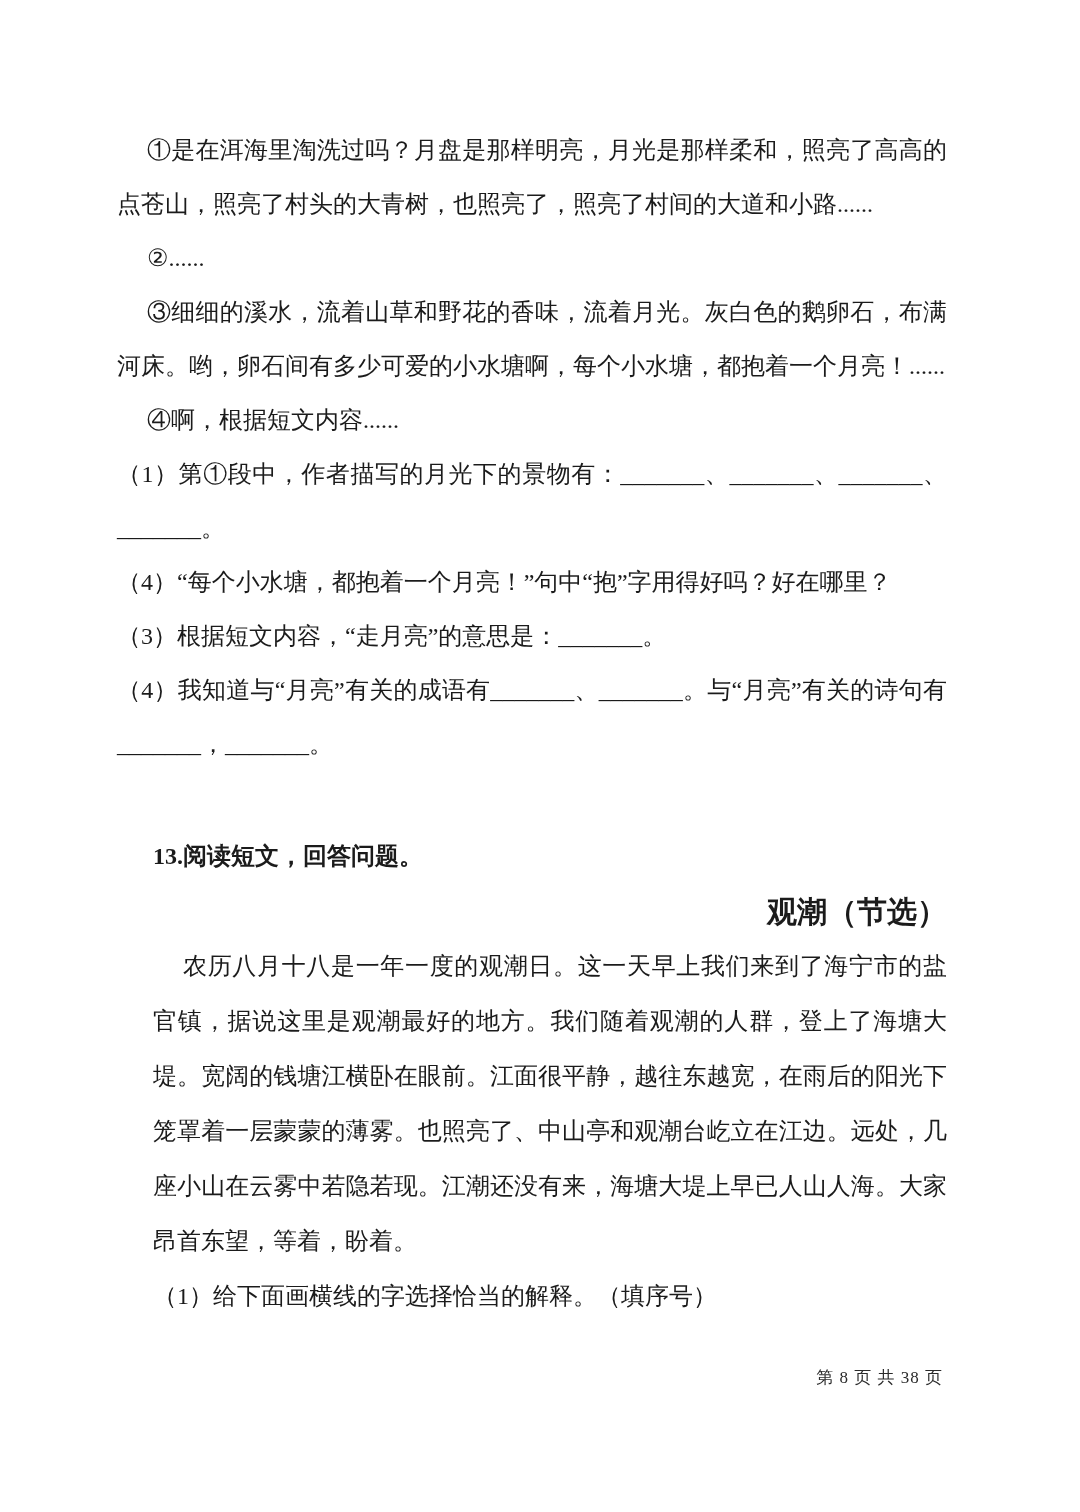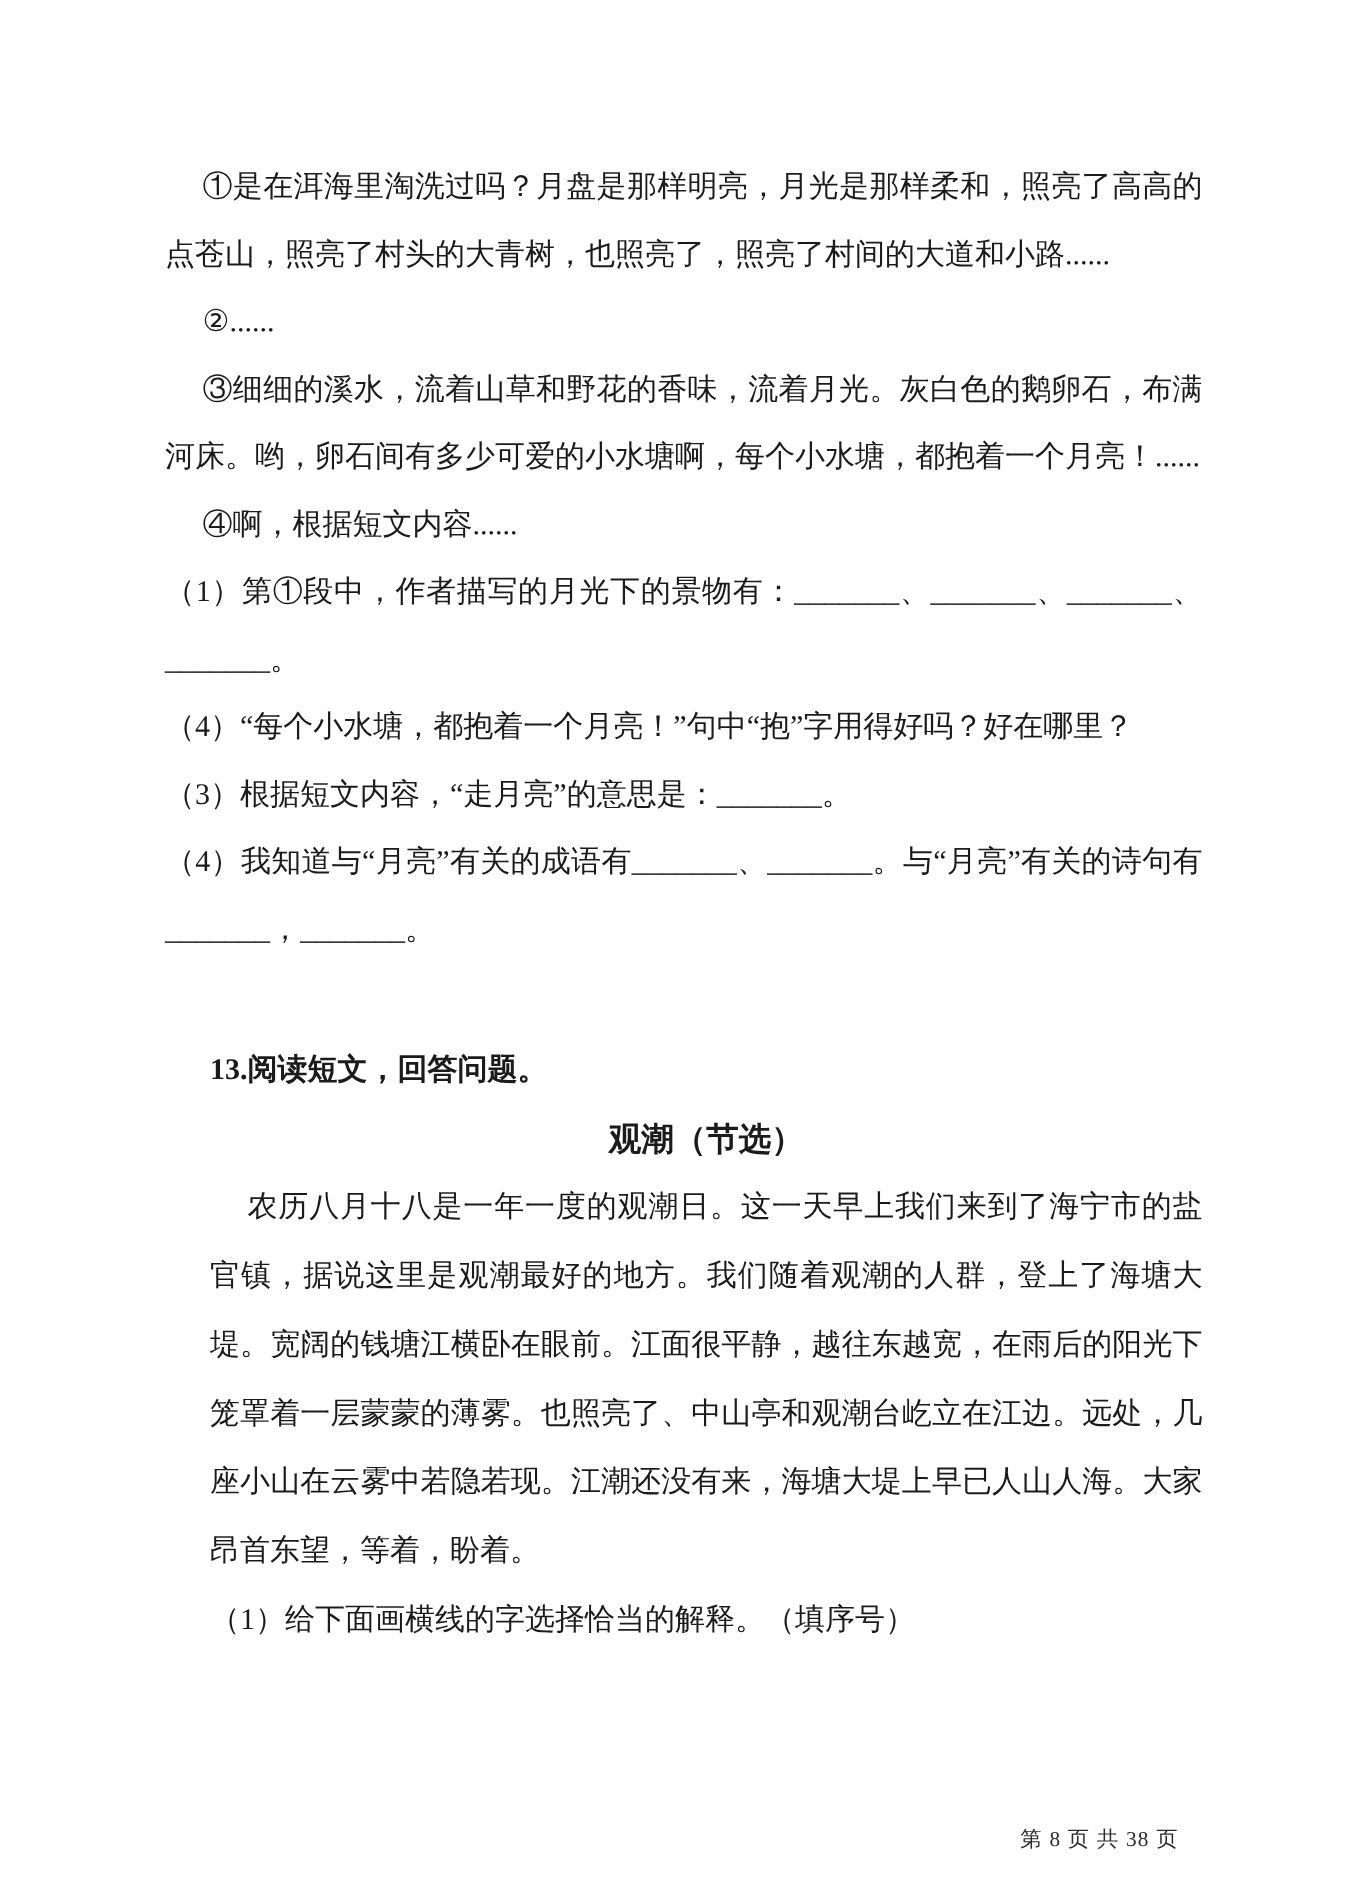--- a/index.html
+++ b/index.html
@@ -7,45 +7,45 @@
     width: 1080px;
     height: 1512px;
     background: #ffffff;
     position: relative;
     overflow: hidden;
     font-family: "Liberation Serif", "DejaVu Serif", serif;
     color: #1b1b1b;
   }
   .content {
     position: absolute;
-    left: 132px;
+    left: 117px;
     top: 0;
     width: 830px;
     padding-top: 123px;
   }
   .ln {
     margin: 0;
     font-size: 24px;
     line-height: 54px;
     text-align: justify;
     word-break: break-word;
   }
   .indent { text-indent: 30px; }
   .sec2 .ln { line-height: 55px; margin-left: 36px; }
   .bold { font-weight: bold; }
-  .center { text-align: center; text-indent: 0; font-size: 26px; }
+  .center { text-align: right; text-indent: 0; font-size: 30px; }
   .ul {
     text-decoration: underline;
     text-underline-offset: 7px;
     text-decoration-thickness: 2px;
   }
   .spacer { height: 58px; }
   .footer {
     position: absolute;
-    top: 1458px;
+    top: 1364px;
     right: 137px;
     font-size: 17px;
     line-height: 28px;
     color: #2b2b2b;
     letter-spacing: 1px;
   }
 </style>
 </head>
 <body>
 

